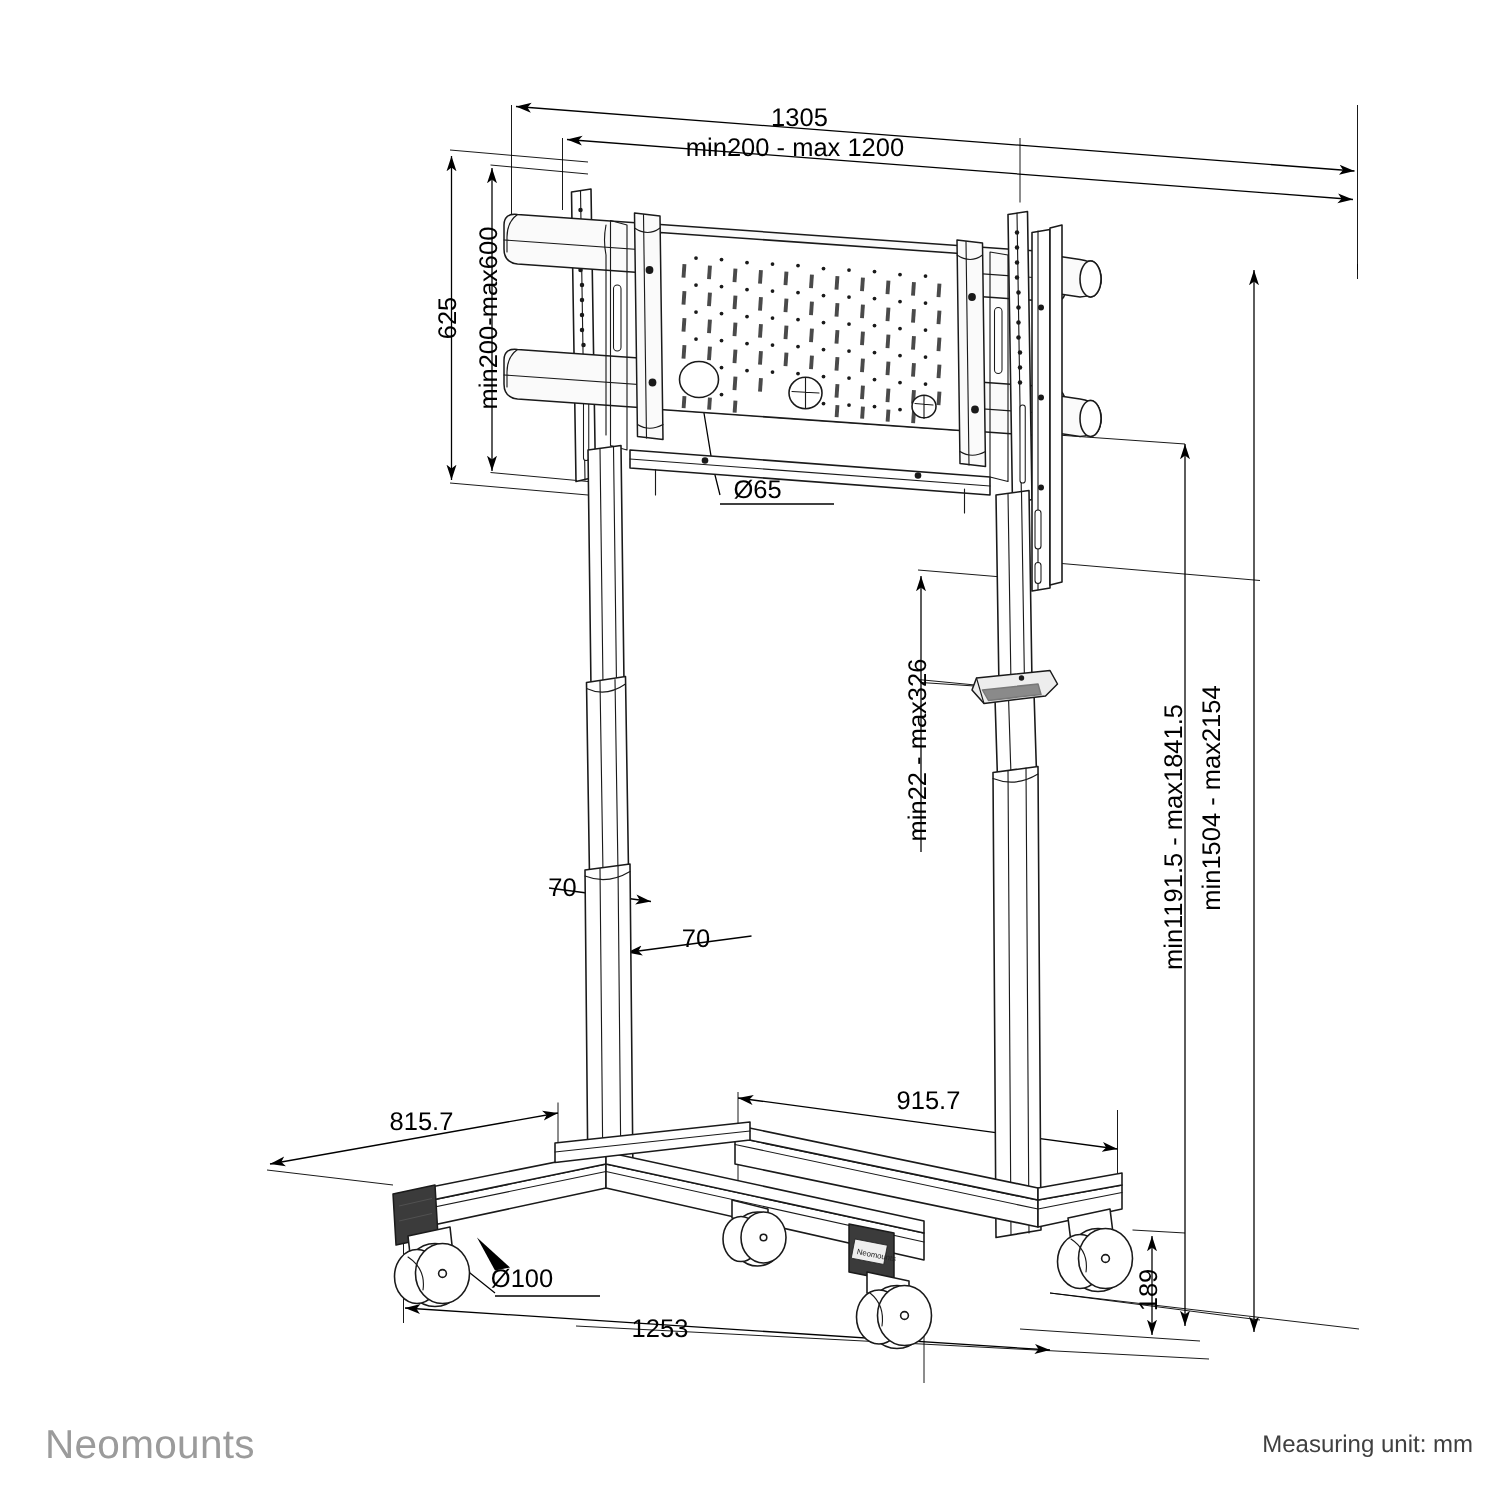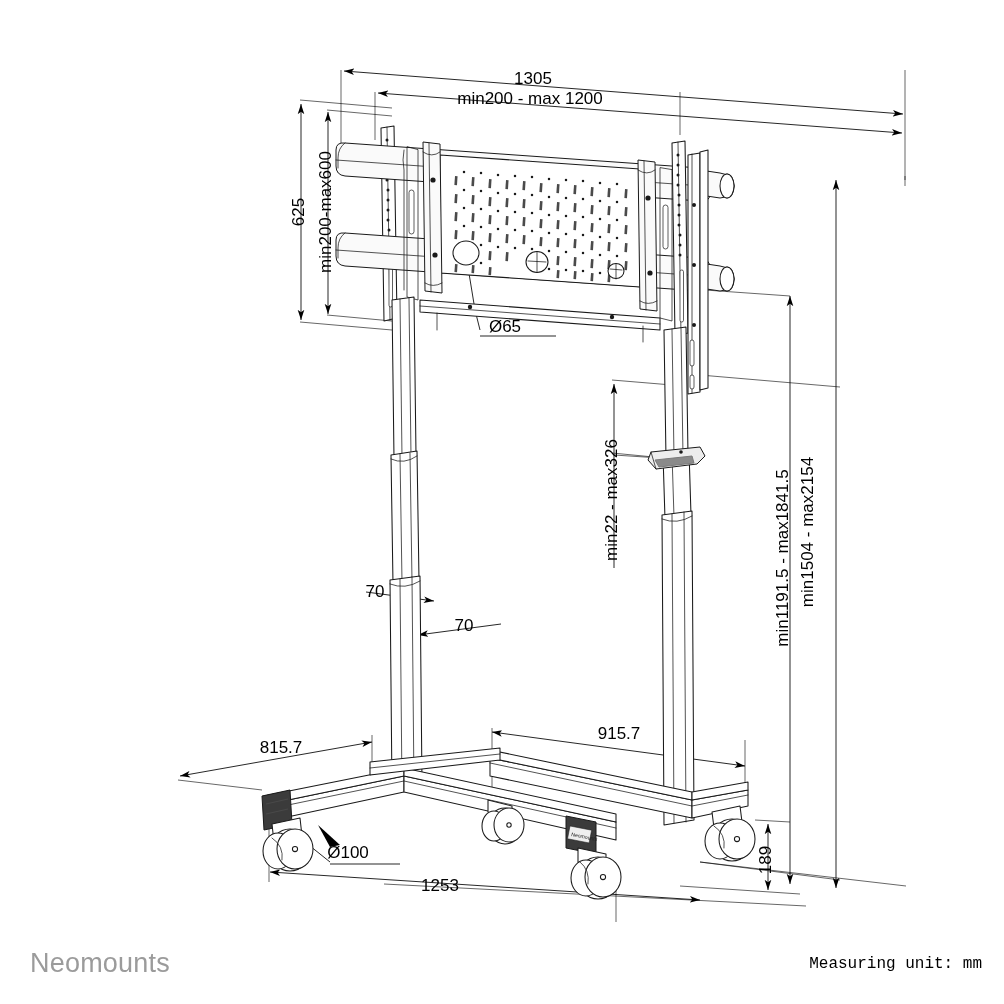--- a/index.html
+++ b/index.html
@@ -8,22 +8,22 @@
   #sheet{position:relative;width:1004px;height:1004px;background:#fff;}
   #draw{position:absolute;left:0;top:0;width:1004px;height:1004px;}
   .footer-logo{
     position:absolute;left:30px;top:948px;
     font-family:"Liberation Sans",sans-serif;
     font-size:27px;color:#9b9b9b;letter-spacing:.2px;font-weight:400;
     white-space:nowrap;
   }
   .footer-unit{
     position:absolute;right:22px;top:955px;
-    font-family:Liberation Mono, monospace;
-    font-size:16px;color:#000000;white-space:nowrap;
+    font-family:Liberation Sans, sans-serif;
+    font-size:16px;color:#404040;white-space:nowrap;
   }
 </style>
 </head>
 <body>
 
 <div id="sheet">
 
   <svg id="draw" viewBox="0 0 1004 1004" xmlns="http://www.w3.org/2000/svg">
     <defs>
       <style>

